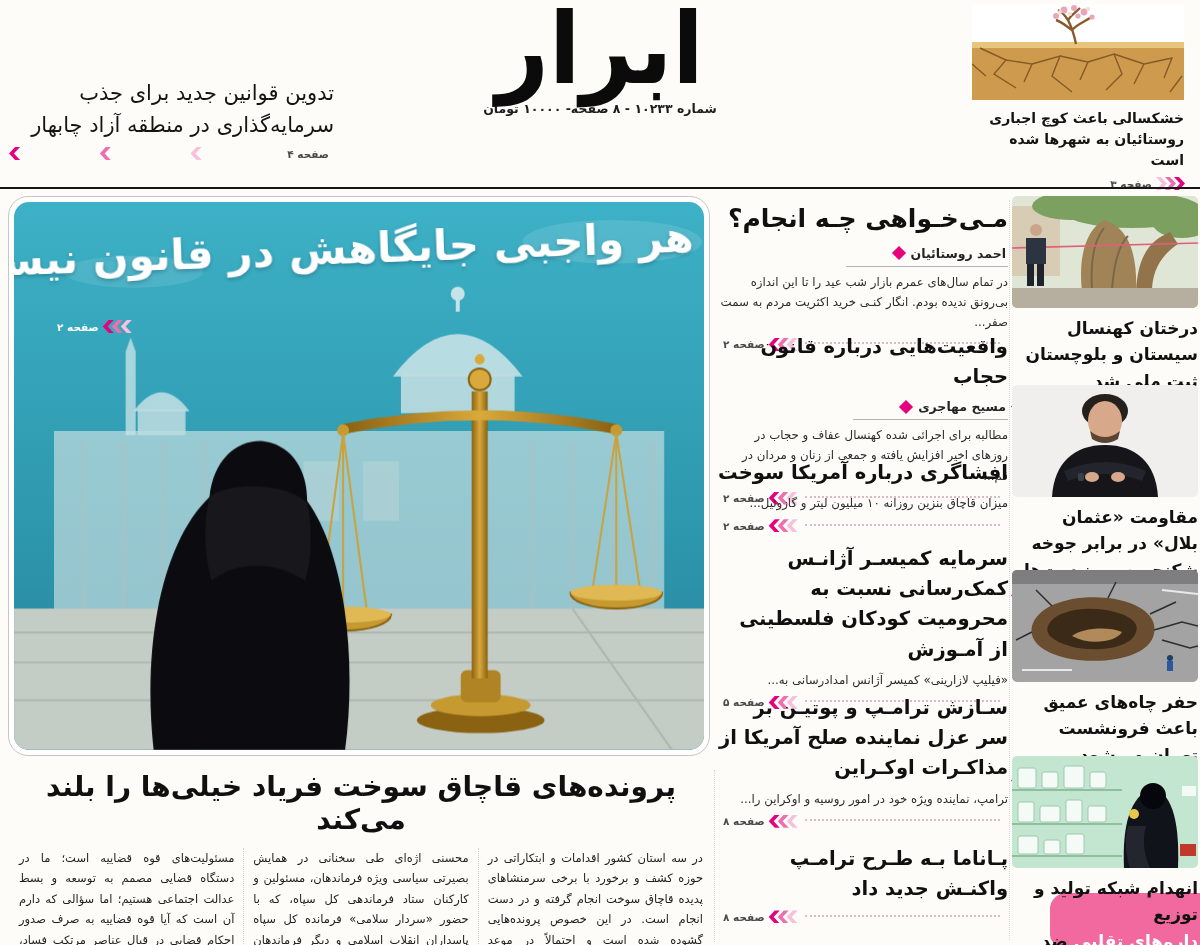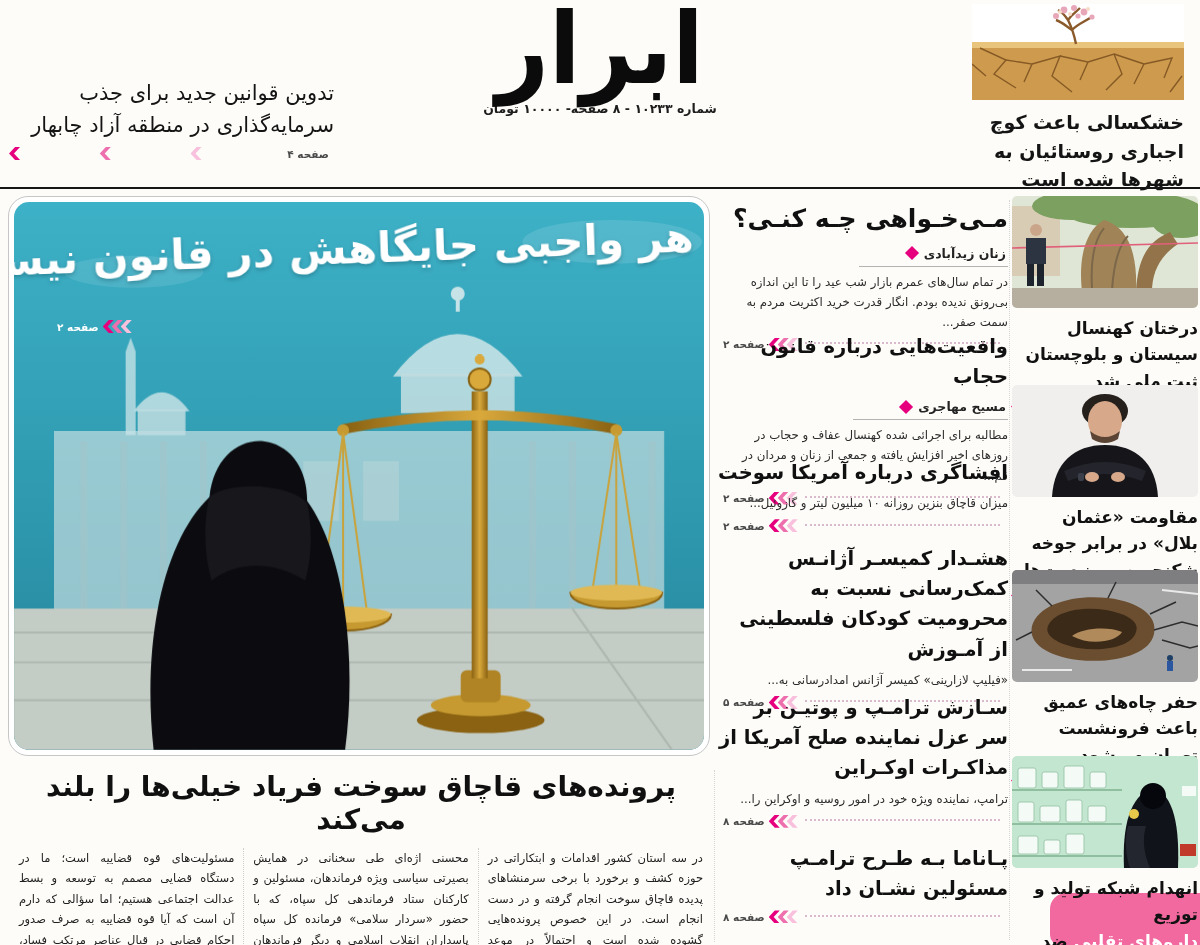--- a/index.html
+++ b/index.html
@@ -7,21 +7,21 @@
        font-family:"DejaVu Sans",sans-serif;direction:rtl;color:#151515}
   .page{position:relative;width:1200px;height:945px}
 
   
   .masthead{position:absolute;left:390px;top:2px;width:420px;text-align:center}
   .mast-title{font-size:92px;font-weight:bold;line-height:1.05;color:#0b0b0b;transform:scaleY(1.08)}
   .mast-line{font-size:12.5px;font-weight:600;color:#1d1d1d;line-height:1.55}
   .tl-teaser{position:absolute;left:10px;top:78px;width:324px}
   .tl-headline{font-size:21px;font-weight:normal;line-height:1.5;text-align:right;color:#141414}
   .tr-teaser{position:absolute;right:16px;top:4px;width:212px}
-  .tr-headline{font-size:19px;font-weight:bold;line-height:1.5;text-align:right;margin-top:4px;color:#141414}
+  .tr-headline{font-size:14px;font-weight:bold;line-height:1.5;text-align:right;margin-top:4px;color:#141414}
   .header-rule{position:absolute;left:0;right:0;top:187px;height:2px;background:#161616}
 
   
   .marker{display:flex;align-items:center;font-size:10.5px;font-weight:bold;color:#4a4a4a;margin-top:6px}
   .marker .label{margin:0 5px;white-space:nowrap}
   .m-left{justify-content:space-between}   
   .m-right{justify-content:flex-start}
   .ch{width:11px;height:13px;display:inline-block;margin:0 -1px;flex:none}
   .chl{clip-path:polygon(100% 0,45% 50%,100% 100%,55% 100%,0 50%,55% 0)}
   .chr{clip-path:polygon(0 0,55% 50%,0 100%,45% 100%,100% 50%,45% 0)}
@@ -227,28 +227,28 @@
       <div class="bcol">در سه استان کشور اقدامات و ابتکاراتی در حوزه کشف و برخورد با برخی سرمنشاهای پدیده قاچاق سوخت انجام گرفته و در دست انجام است. در این خصوص پرونده‌هایی گشوده شده است و احتمالاً در موعد محاکمه‌ی عناصر دخیل در این نوع قاچاق، سروصداهایی بلند شود.</div>
       <div class="bcol">محسنی اژه‌ای طی سخنانی در همایش بصیرتی سیاسی ویژه فرماندهان، مسئولین و کارکنان ستاد فرماندهی کل سپاه، که با حضور «سردار سلامی» فرمانده کل سپاه پاسداران انقلاب اسلامی و دیگر فرماندهان عالی‌رتبه این نهاد برگزار شد، گفت: به موجب قانون اساسی، گسترش عدل از وظایف و</div>
       <div class="bcol">مسئولیت‌های قوه قضاییه است؛ ما در دستگاه قضایی مصمم به توسعه و بسط عدالت اجتماعی هستیم؛ اما سؤالی که دارم آن است که آیا قوه قضاییه به صرف صدور احکام قضایی در قبال عناصر مرتکب فساد، می‌تواند عدالت اجتماعی را به ارمغان بیاورد؟!</div>
     </div>
 
   </div>
 
   <div class="rcol">
 
     <div class="rc-item" style="top:4px">
-      <div class="rc-h size-lg">مـی‌خـواهی چـه کنـی؟</div>
+      <div class="rc-h size-lg">مـی‌خـواهی چـه انجام؟</div>
       <div class="author-row">
           <span class="author">
-        <span>زنان زیدآبادی</span>
+        <span>احمد روستائیان</span>
         <span class="diamond"></span>
           </span>
         </div>
-      <div class="rc-snippet">در تمام سال‌های عمرم بازار شب عید را تا این اندازه بی‌رونق ندیده بودم. انگار قدرت خرید اکثریت مردم به سمت صفر...</div>
+      <div class="rc-snippet">در تمام سال‌های عمرم بازار شب عید را تا این اندازه بی‌رونق ندیده بودم. انگار کنـی خرید اکثریت مردم به سمت صفر...</div>
       <div class="marker">
         <span class="leader"></span>
         <span class="ch chl ck3"></span>
         <span class="ch chl ck2"></span>
         <span class="ch chl ck1"></span>
         <span class="label">صفحه ۲</span>
       </div>
     </div>
 
     <div class="rc-item" style="top:136px">
@@ -275,21 +275,21 @@
       <div class="marker">
         <span class="leader"></span>
         <span class="ch chl ck3"></span>
         <span class="ch chl ck2"></span>
         <span class="ch chl ck1"></span>
         <span class="label">صفحه ۲</span>
       </div>
     </div>
 
     <div class="rc-item" style="top:348px">
-      <div class="rc-h size-md">هشـدار کمیسـر آژانـس کمک‌رسانی نسبت به محرومیت کودکان فلسطینی از آمـوزش</div>
+      <div class="rc-h size-md">سرمایه کمیسـر آژانـس کمک‌رسانی نسبت به محرومیت کودکان فلسطینی از آمـوزش</div>
       <div class="rc-snippet">«فیلیپ لازارینی» کمیسر آژانس امدادرسانی به...</div>
       <div class="marker">
         <span class="leader"></span>
         <span class="ch chl ck3"></span>
         <span class="ch chl ck2"></span>
         <span class="ch chl ck1"></span>
         <span class="label">صفحه ۵</span>
       </div>
     </div>
 
@@ -299,21 +299,21 @@
       <div class="marker">
         <span class="leader"></span>
         <span class="ch chl ck3"></span>
         <span class="ch chl ck2"></span>
         <span class="ch chl ck1"></span>
         <span class="label">صفحه ۸</span>
       </div>
     </div>
 
     <div class="rc-item" style="top:648px">
-      <div class="rc-h size-md">پـاناما بـه طـرح ترامـپ مسئولین نشـان داد</div>
+      <div class="rc-h size-md">پـاناما بـه طـرح ترامـپ واکنـش جدید داد</div>
       <div class="marker">
         <span class="leader"></span>
         <span class="ch chl ck3"></span>
         <span class="ch chl ck2"></span>
         <span class="ch chl ck1"></span>
         <span class="label">صفحه ۸</span>
       </div>
     </div>
   </div>
 

